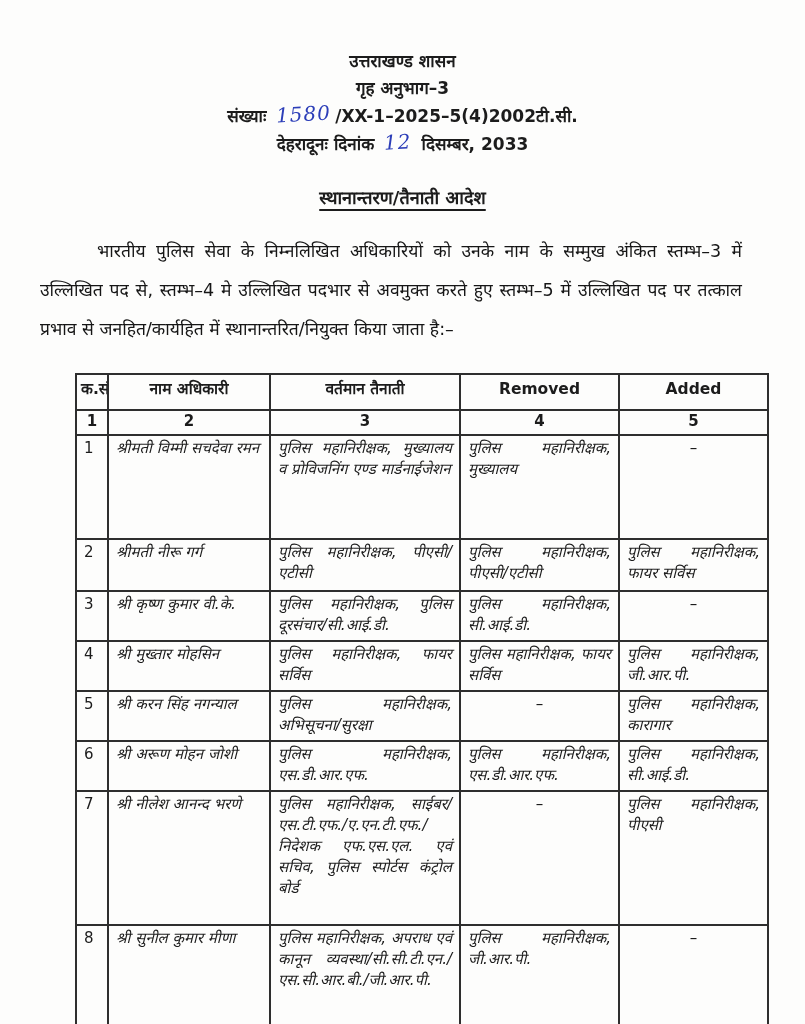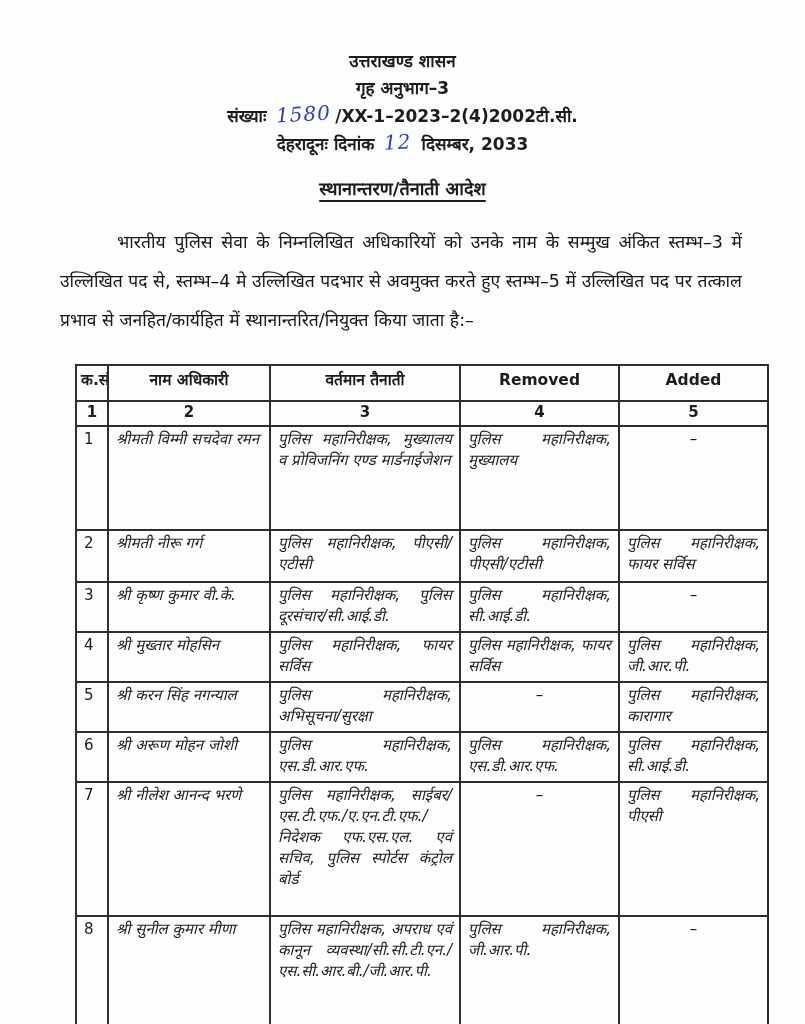--- a/index.html
+++ b/index.html
@@ -26,32 +26,32 @@
     color:#2c3eb8;
     font-family:"DejaVu Serif","Liberation Serif",serif;
     font-style:italic;
     font-weight:normal;
     font-size:20px;
     letter-spacing:1px;
     transform:rotate(-3deg);
     padding:0 4px;
     position:relative;top:-1px;
   }
-  .order-title-wrap{margin-top:17px;text-align:center;}
+  .order-title-wrap{margin-top:26px;text-align:center;}
   .order-title{
     display:inline-block;
     font-weight:bold;
     font-size:18px;
     text-decoration:underline;
     text-decoration-thickness:2px;
     text-underline-offset:5px;
   }
   
   .intro{
-    margin:20px 63px 0 60px;
+    margin:20px 63px 0 40px;
     font-size:17.5px;
     line-height:39px;
     text-align:justify;
     text-indent:57px;
     color:#161616;
   }
   
   table.transfer{
     margin:24px 0 0 75px;
     width:692px;
@@ -85,21 +85,21 @@
   tbody tr:nth-child(10) td{height:80px;}
 </style>
 </head>
 <body>
 
 <div class="page">
 
   <div class="doc-header">
     <div class="line">उत्तराखण्ड शासन</div>
     <div class="line">गृह अनुभाग–3</div>
-    <div class="line"><span>संख्याः</span> <span class="hand">1580</span><span>/XX-1–2023–2(4)2002टी.सी.</span></div>
+    <div class="line"><span>संख्याः</span> <span class="hand">1580</span><span>/XX-1–2025–5(4)2002टी.सी.</span></div>
     <div class="line"><span>देहरादूनः दिनांक</span> <span class="hand">12</span> <span>दिसम्बर, 2033</span></div>
     <div class="order-title-wrap">
       <span class="order-title">स्थानान्तरण/तैनाती आदेश</span>
     </div>
   </div>
 
   <p class="intro">भारतीय पुलिस सेवा के निम्नलिखित अधिकारियों को उनके नाम के सम्मुख अंकित स्तम्भ–3 में उल्लिखित पद से, स्तम्भ–4 मे उल्लिखित पदभार से अवमुक्त करते हुए स्तम्भ–5 में उल्लिखित पद पर तत्काल प्रभाव से जनहित/कार्यहित में स्थानान्तरित/नियुक्त किया जाता है:–</p>
 
   <table class="transfer">
     <colgroup>

